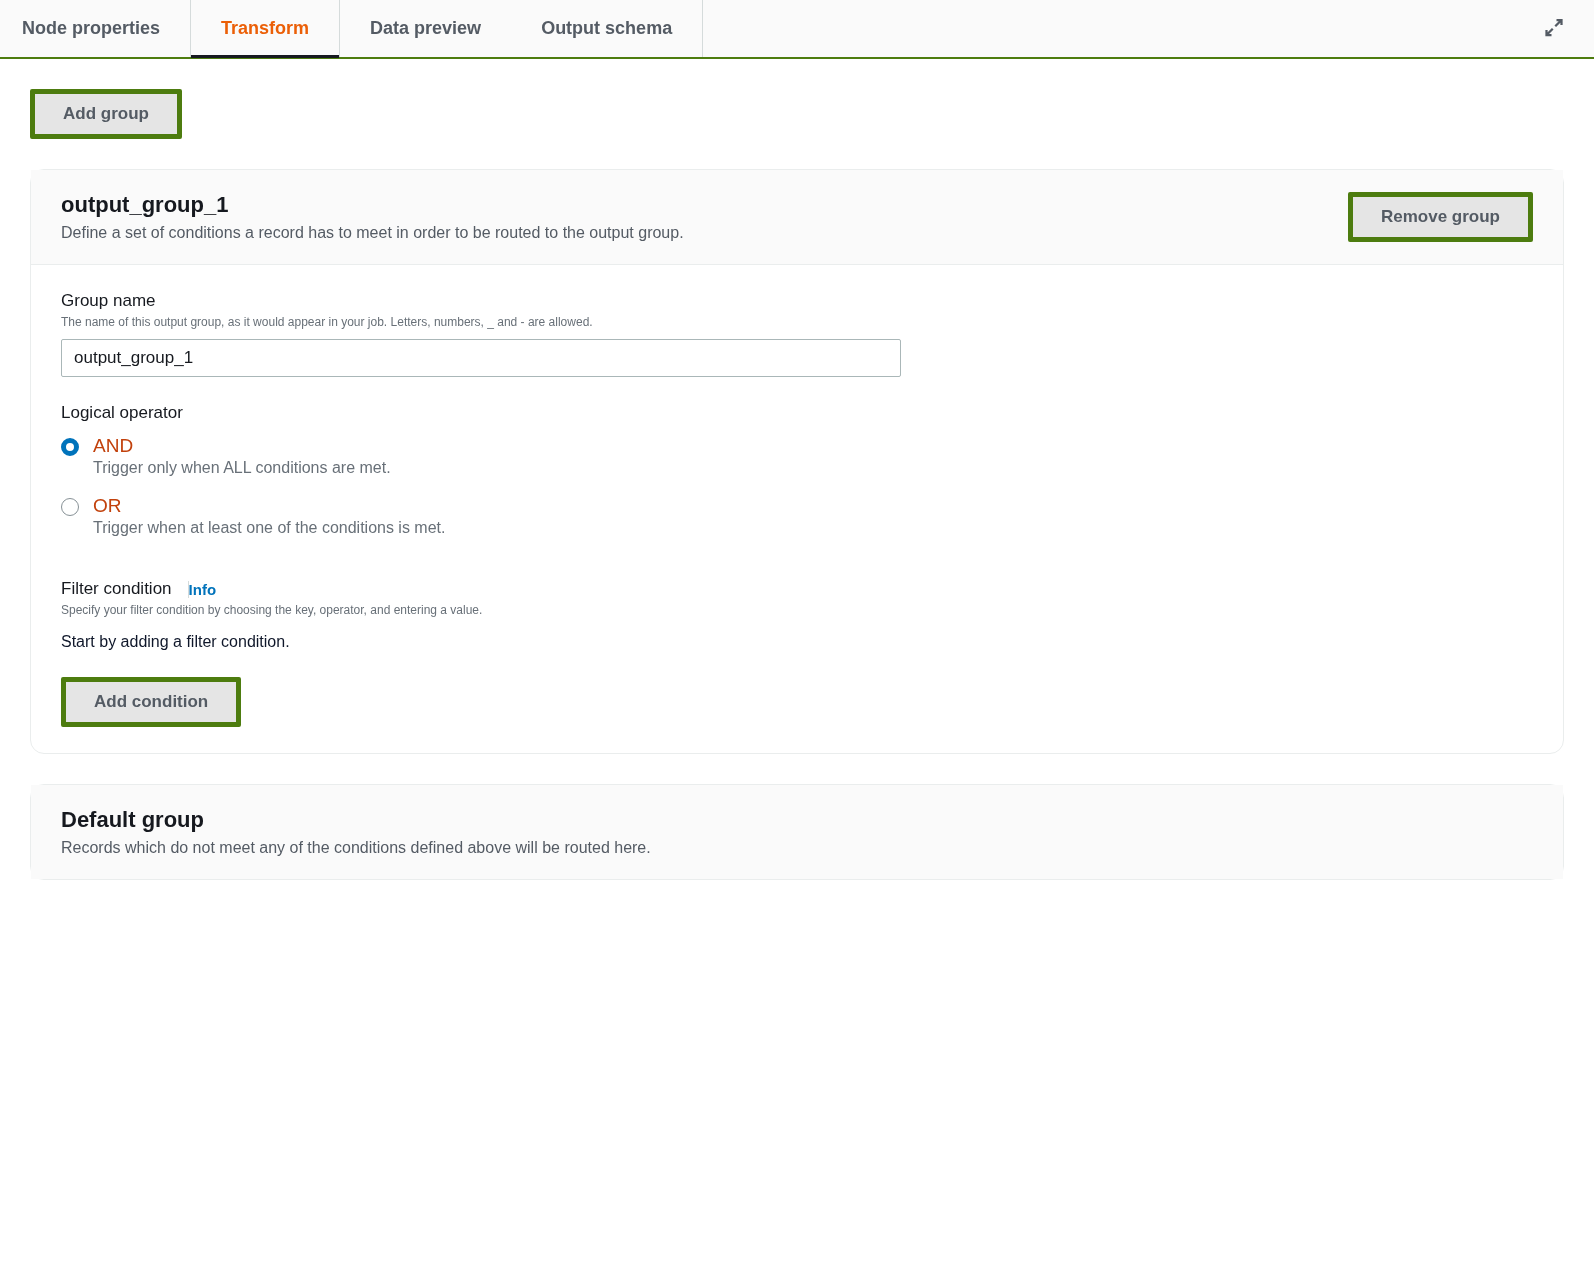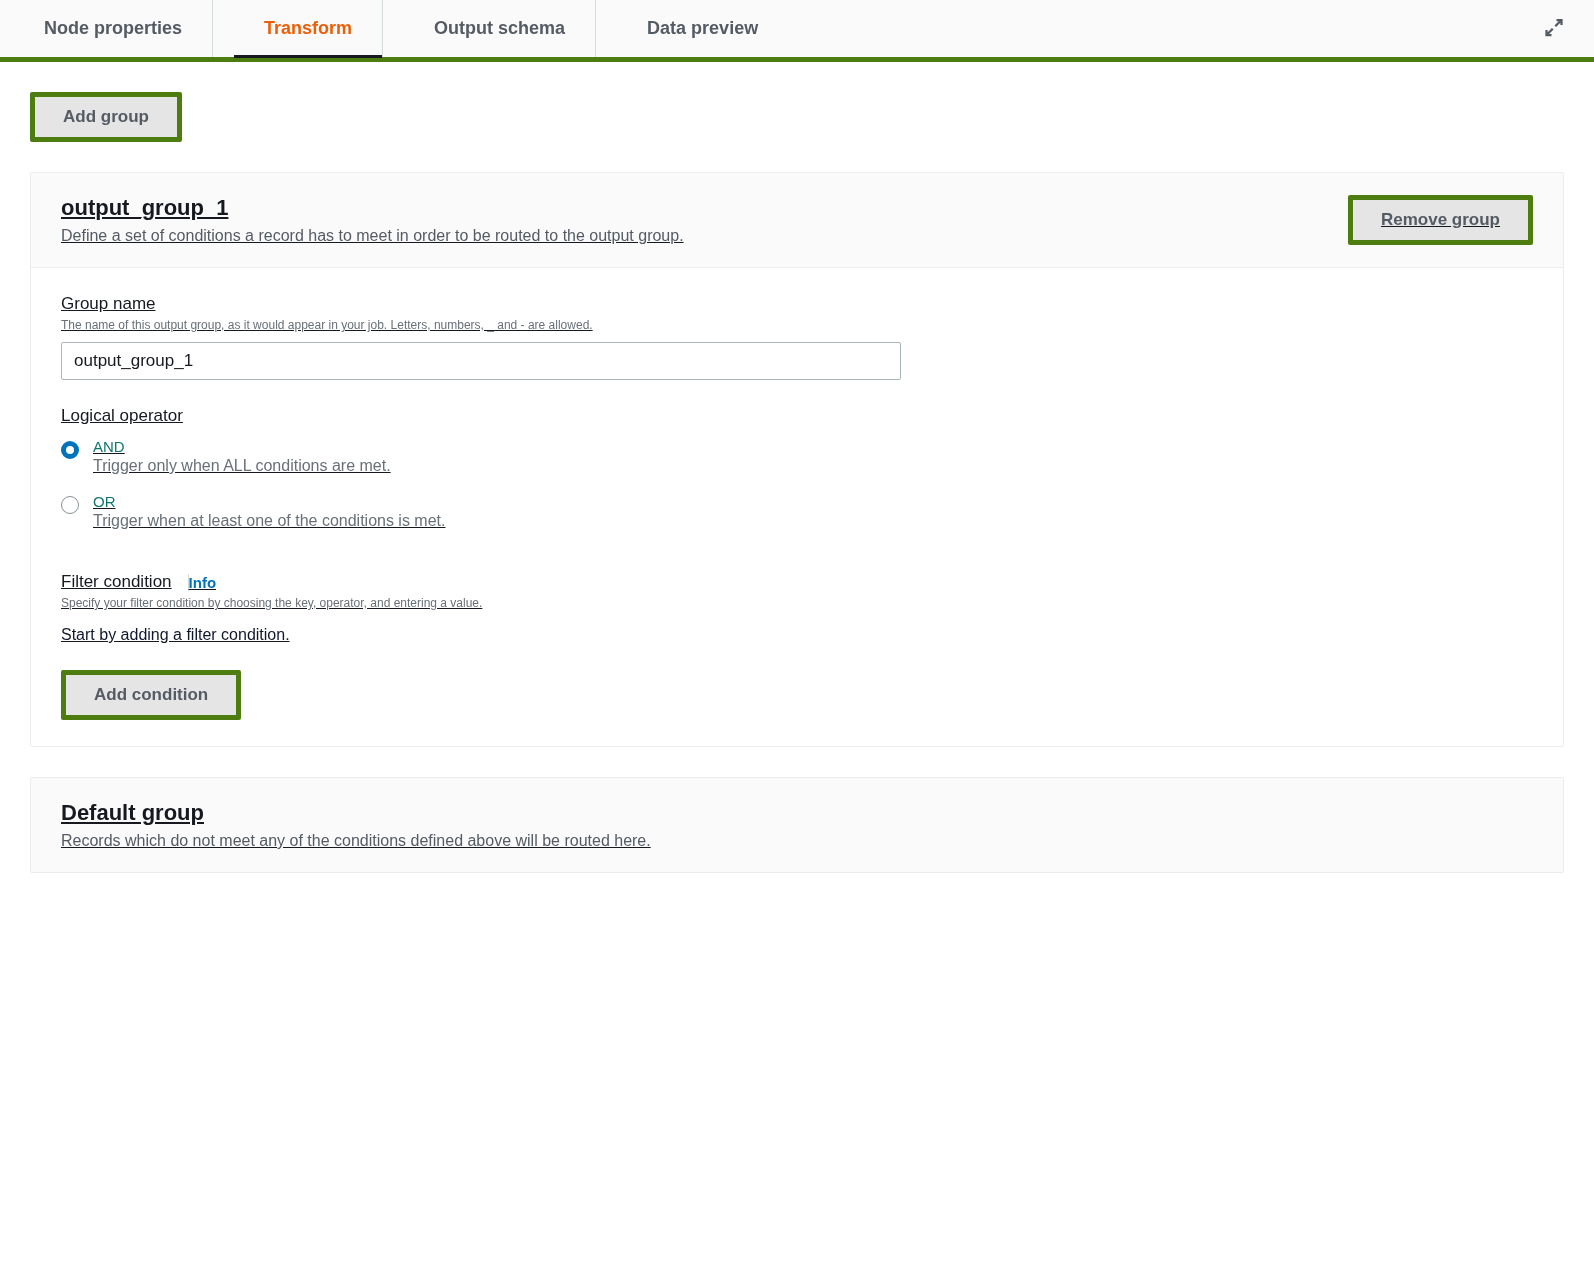--- a/index.html
+++ b/index.html
@@ -8,26 +8,25 @@
       padding: 0;
     }
     body {
       font-family: "Amazon Ember", "Helvetica Neue", Arial, sans-serif;
       color: #16191f;
       background: #ffffff;
       font-size: 14px;
     }
     .tabs-container {
       background: #fafafa;
-      border-bottom: 5px solid #4d7c0f;
+      border-bottom: 2px solid #4d7c0f;
       display: flex;
       align-items: center;
-      padding: 0 44px;
+      padding: 0 22px;
       position: relative;
-      gap: 21px;
     }
     .tab {
       padding: 18px 30px;
       font-size: 18px;
       font-weight: 700;
       color: #545b64;
       cursor: pointer;
       position: relative;
       border-right: 1px solid #d5dbdb;
     }
@@ -68,23 +67,22 @@
       font-weight: 700;
       color: #545b64;
       background: #e5e5e5;
       border: 5px solid #4d7c0f;
       border-radius: 2px;
       cursor: pointer;
       font-family: inherit;
     }
     .panel {
       border: 1px solid #eaeded;
-      border-radius: 2px;
+      border-radius: 14px;
       margin-top: 30px;
-      text-decoration: underline;
     }
     .panel-header {
       background: #fafafa;
       padding: 22px 30px;
       border-bottom: 1px solid #eaeded;
       display: flex;
       align-items: flex-start;
       justify-content: space-between;
     }
     .panel-header-text h2 {
@@ -137,22 +135,22 @@
       margin-right: 14px;
       margin-top: 3px;
       flex-shrink: 0;
       position: relative;
       background: #fff;
     }
     .radio-circle.checked {
       border: 5px solid #0073bb;
     }
     .radio-content .radio-title {
-      font-size: 15px;
-      color: #0f766e;
+      font-size: 19px;
+      color: #c2410c;
       margin-bottom: 2px;
     }
     .radio-content .radio-desc {
       font-size: 16px;
       color: #687078;
     }
     .label-with-info {
       display: flex;
       align-items: center;
       gap: 16px;
@@ -174,22 +172,22 @@
       color: #0f172a;
       margin-bottom: 26px;
     }
   </style>
 </head>
 <body>
 
 <div class="tabs-container">
   <div class="tab">Node properties</div>
   <div class="tab active">Transform</div>
+  <div class="tab" style="border-right:none">Data preview</div>
   <div class="tab">Output schema</div>
-  <div class="tab" style="border-right:none">Data preview</div>
   <div class="expand-icon">
     <svg viewBox="0 0 16 16" fill="none" stroke="currentColor" stroke-width="1.8">
       <path d="M10 2 L14 2 L14 6 M14 2 L9 7"></path>
       <path d="M6 14 L2 14 L2 10 M2 14 L7 9"></path>
     </svg>
   </div>
 </div>
 
 <div class="content">
 

